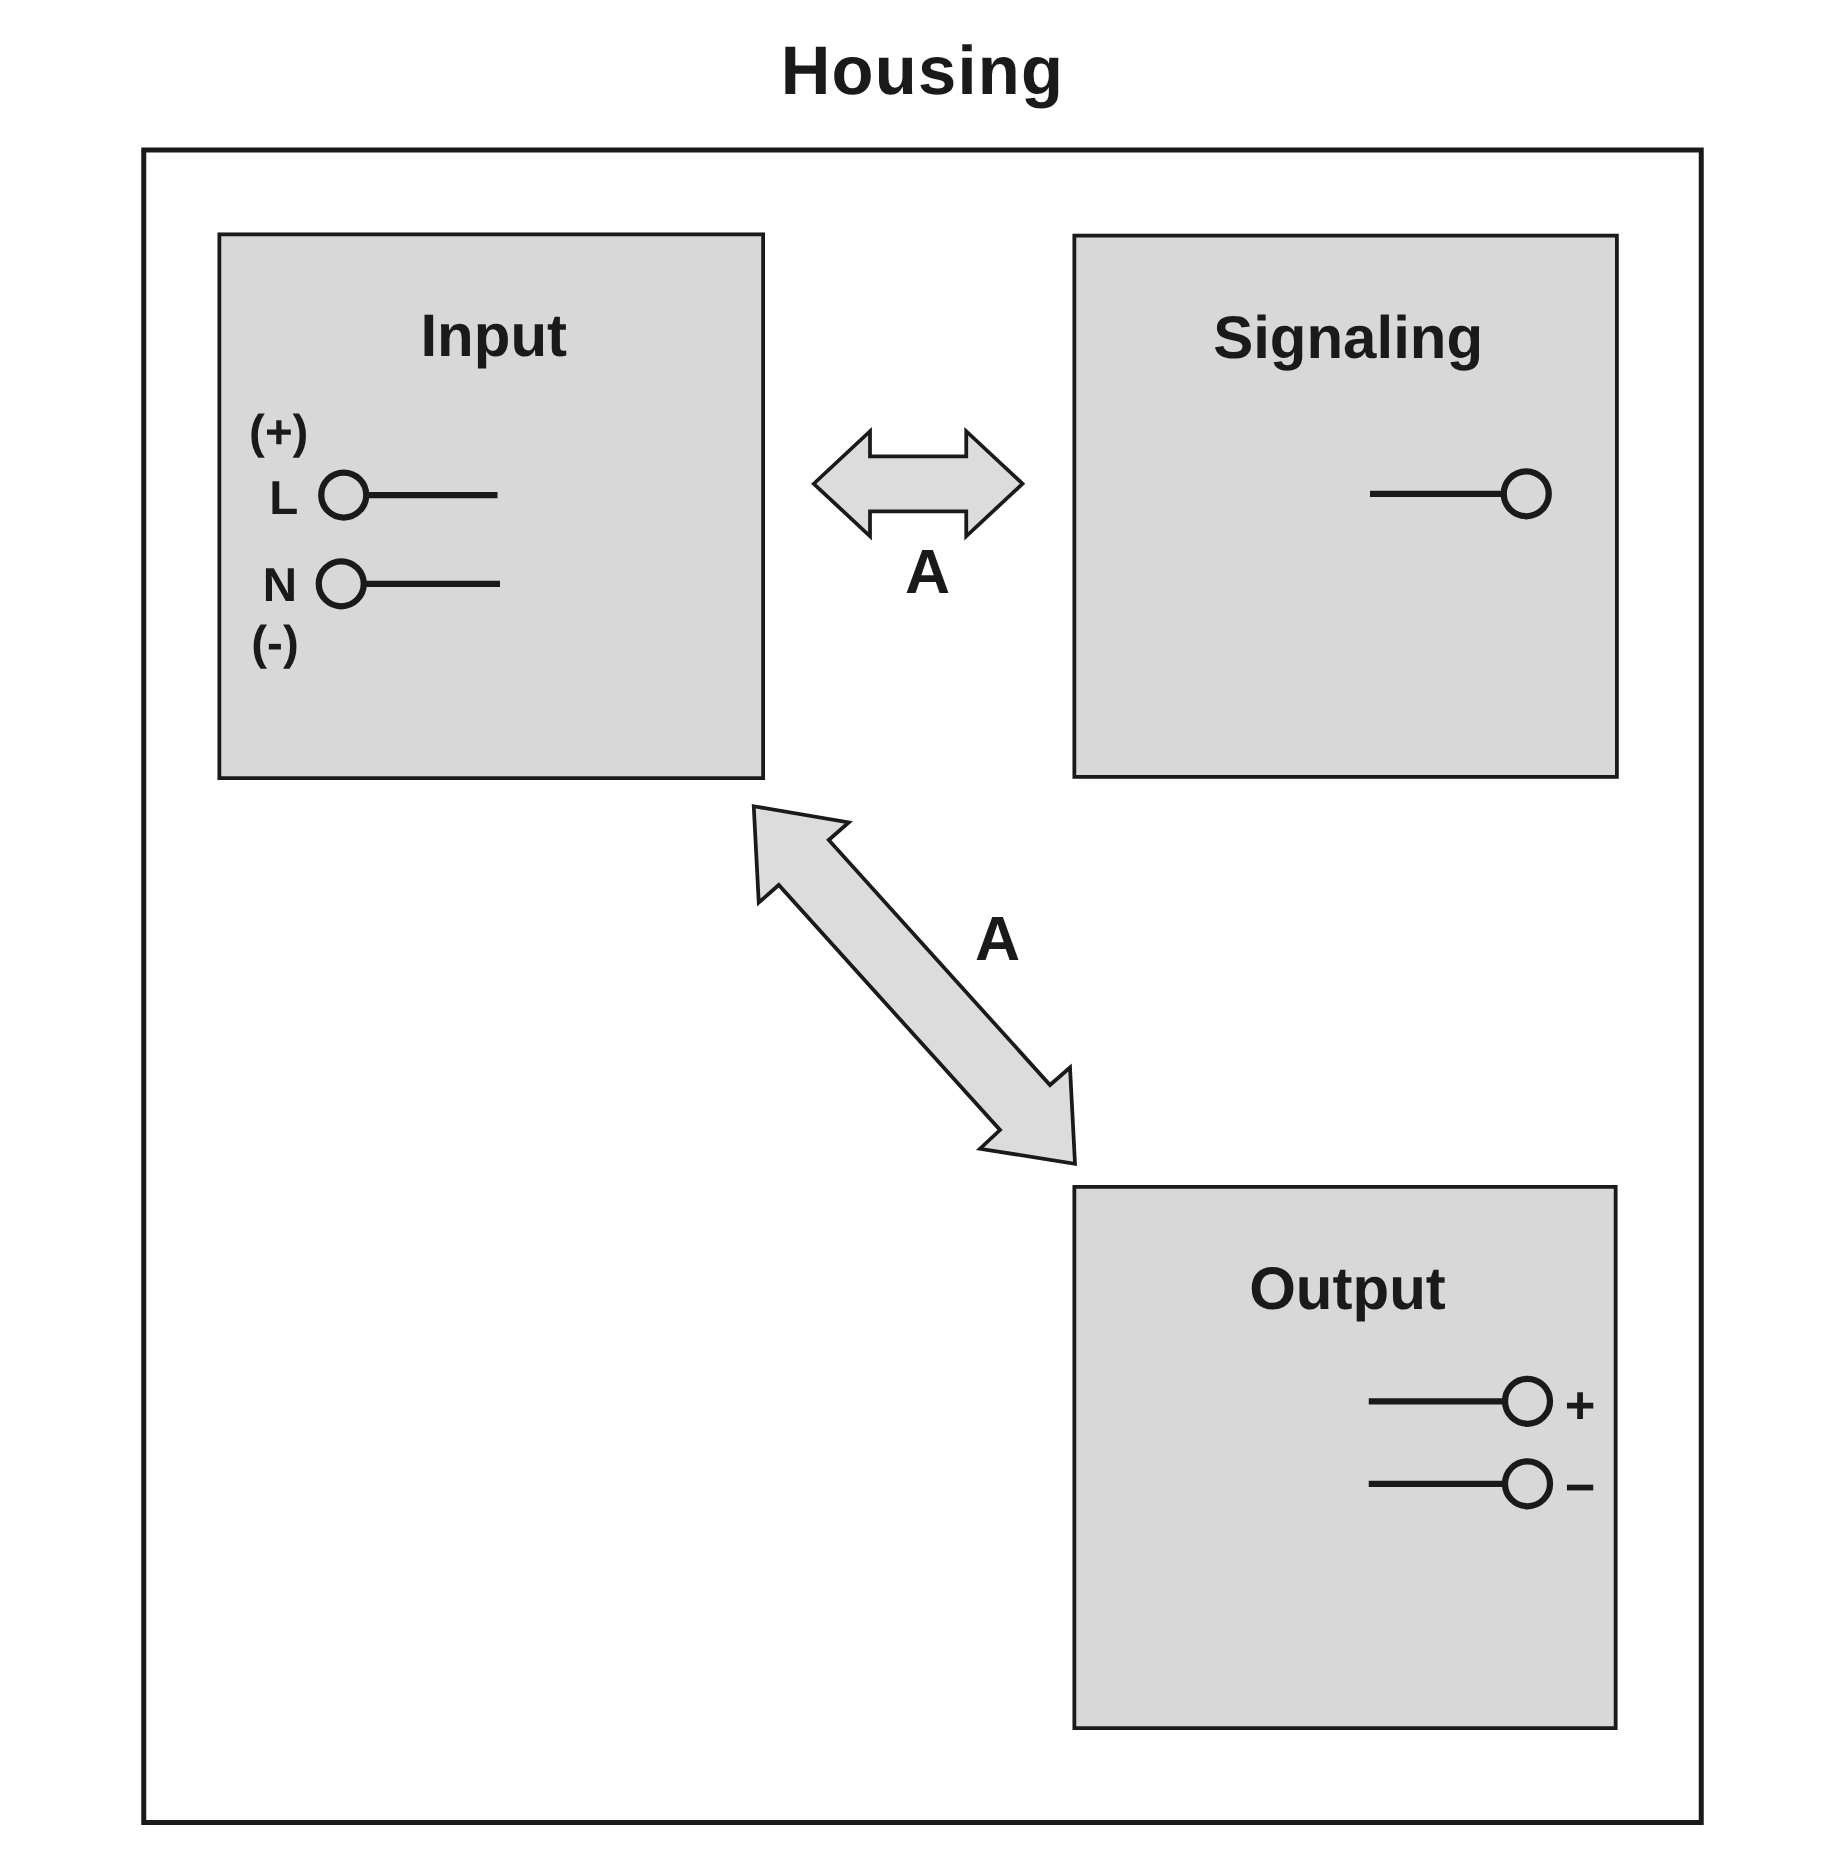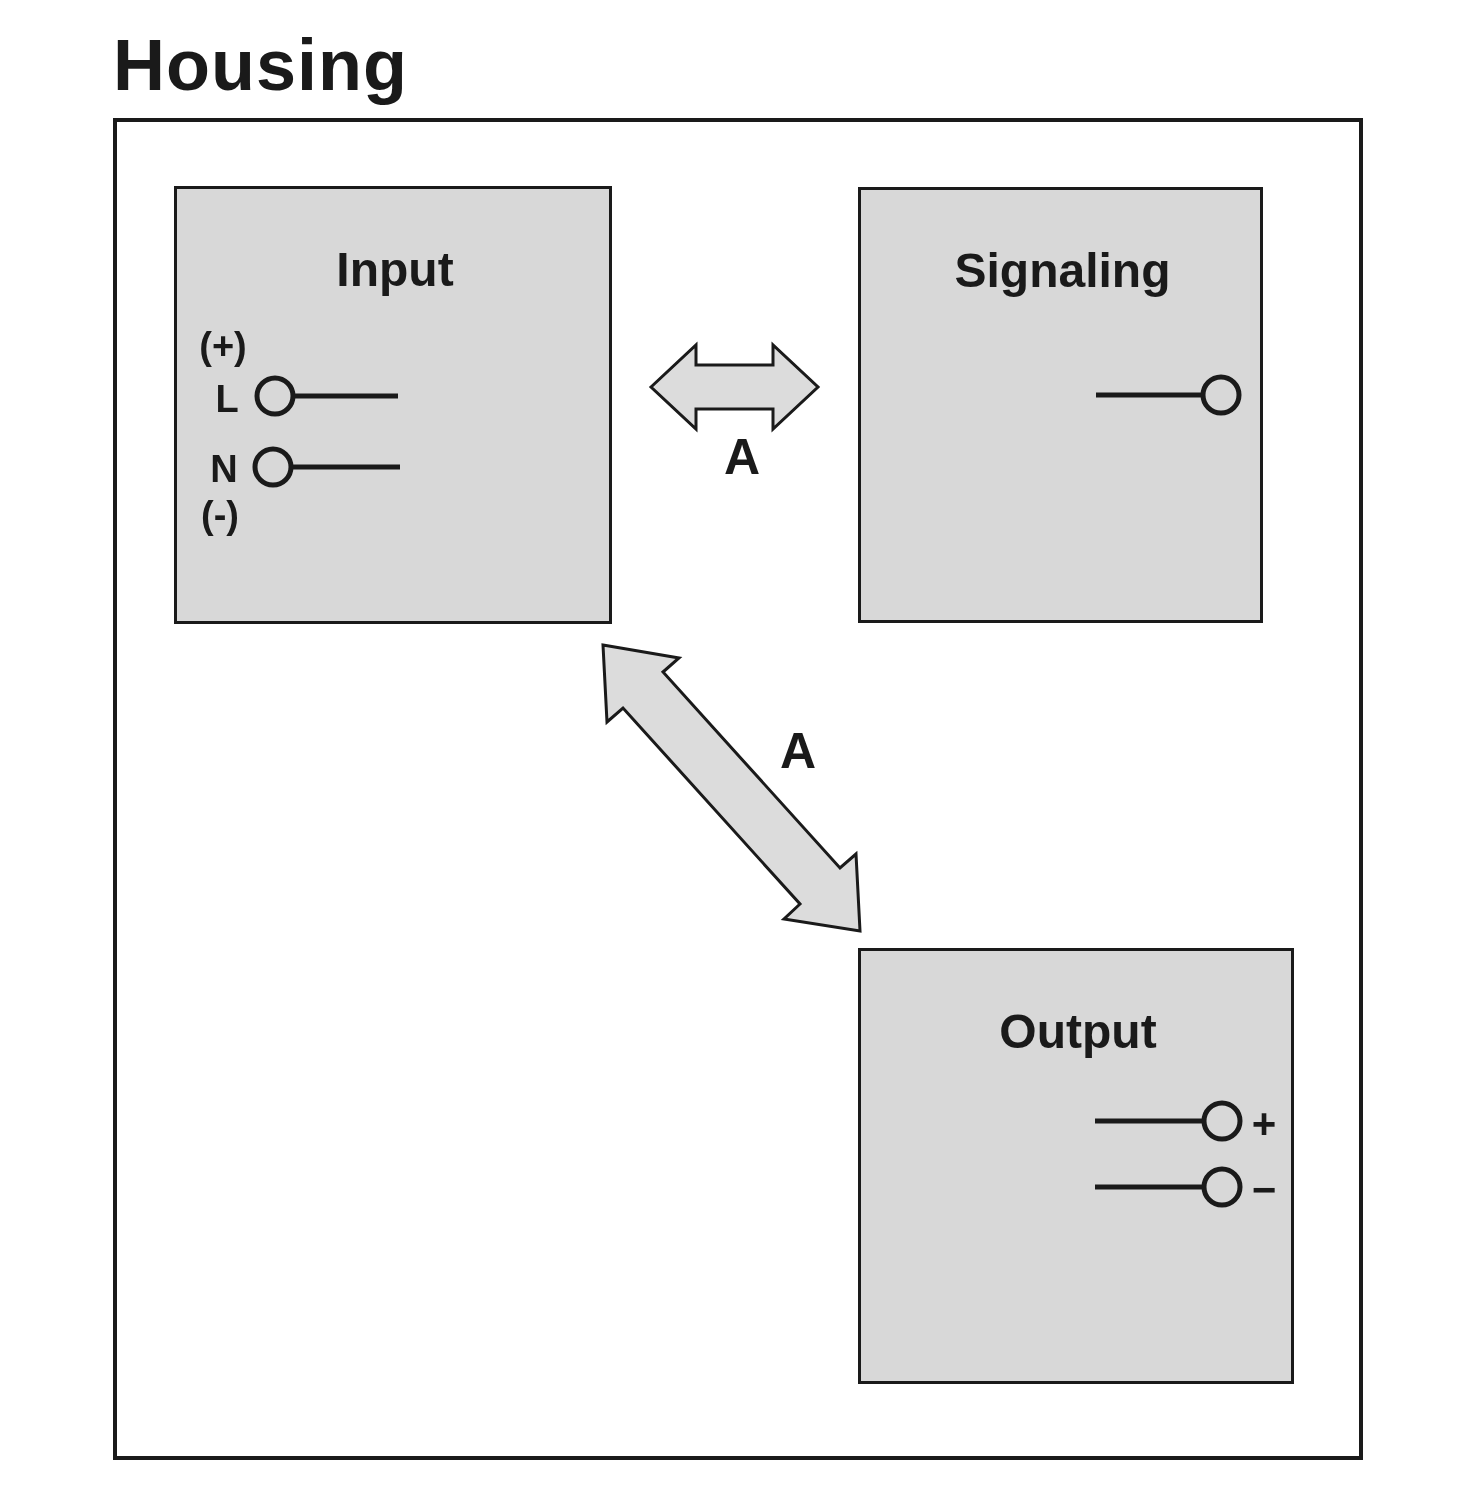--- a/index.html
+++ b/index.html
@@ -19,42 +19,42 @@
     width: 1477px;
     height: 1500px;
     background: var(--background);
     overflow: hidden;
   }
   .page-title {
     position: absolute;
     left: 113px;
     top: 26px;
     width: 1250px;
-    text-align: left;
-    font-size: 72px;
+    text-align: center;
+    font-size: 55px;
     font-weight: 700;
     letter-spacing: 1px;
     line-height: 1.1;
   }
   .housing-frame {
     position: absolute;
     left: 113px;
     top: 118px;
     width: 1250px;
     height: 1342px;
     border: 4px solid var(--outline);
     background: transparent;
   }
   .module {
     position: absolute;
     background: var(--module-fill);
     border: 3px solid var(--outline);
   }
   #module-input     { left: 174px; top: 186px; width: 438px; height: 438px; }
-  #module-signaling { left: 858px; top: 187px; width: 405px; height: 436px; }
+  #module-signaling { left: 858px; top: 187px; width: 437px; height: 436px; }
   #module-output    { left: 858px; top: 948px; width: 436px; height: 436px; padding-left: 24px; }
   .module-title {
     position: absolute;
     left: 4px; right: 0;
     top: 57px;
     text-align: center;
     font-size: 48px;
     font-weight: 700;
     line-height: 1;
   }

